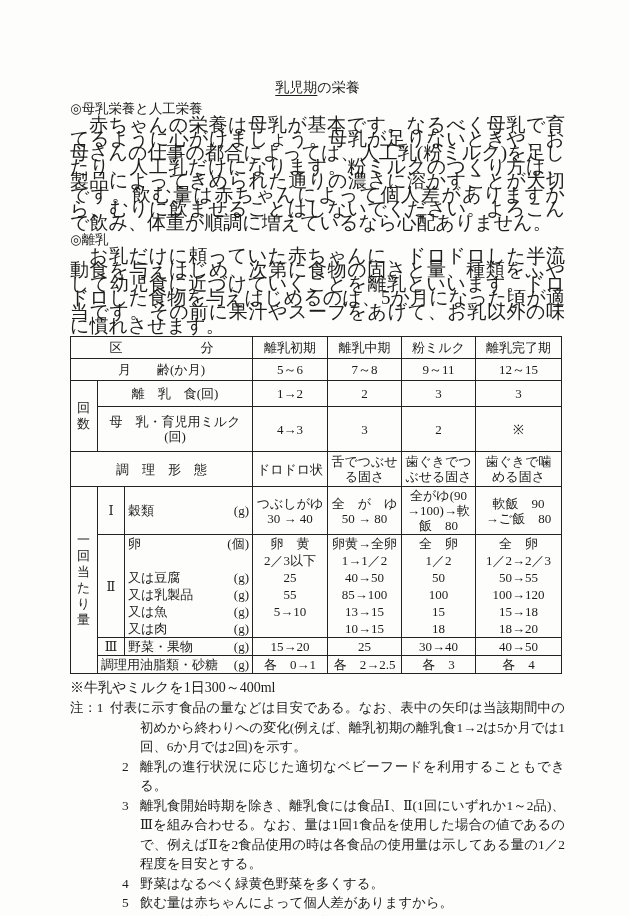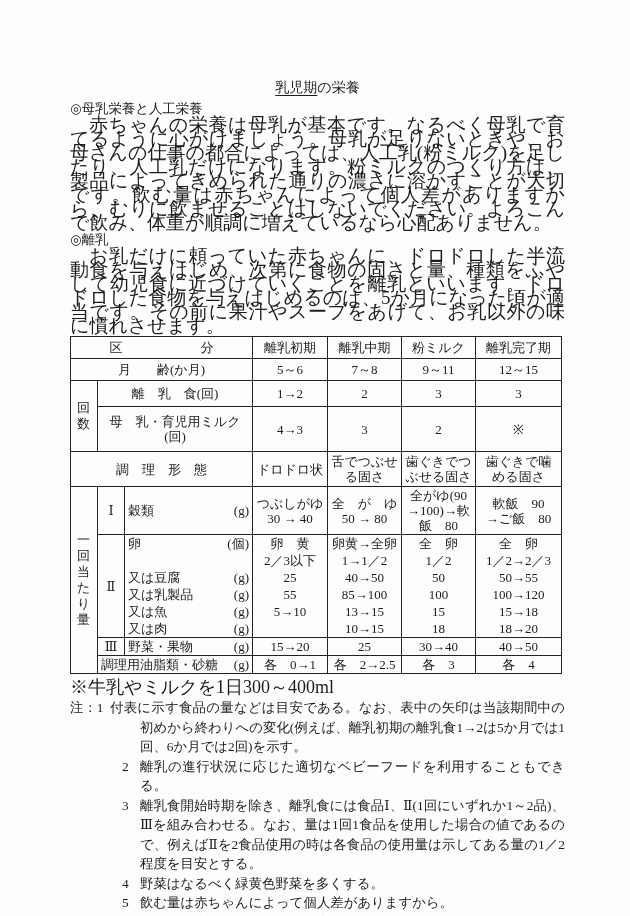--- a/index.html
+++ b/index.html
@@ -59,21 +59,21 @@
   }
 
   .item { display:flex; justify-content:space-between; min-height:15px; }
   .item .nm { text-align:center; }
   .item .un { text-align:right; }
 
   tr.subfirst td { border-bottom: none; }
   tr.sub td { border-top: none; border-bottom: none; height: 15px; }
 
   
-  .milk-note { font-size:18px; line-height:19px; margin-top:4px; }
+  .milk-note { font-size:14px; line-height:19px; margin-top:4px; }
   .notes { margin-top:1px; }
   .note { position: relative; font-size:13.4px; line-height:19.5px; }
   .note .num { position:absolute; left:52px; top:0; width:16px; text-align:left; }
   .note .txt { margin-left:70px; text-align: justify; }
   .note.first .num { left:0; width:auto; }
   .note.first .txt { text-indent:-30px; }
 </style>
 </head>
 <body>
 

